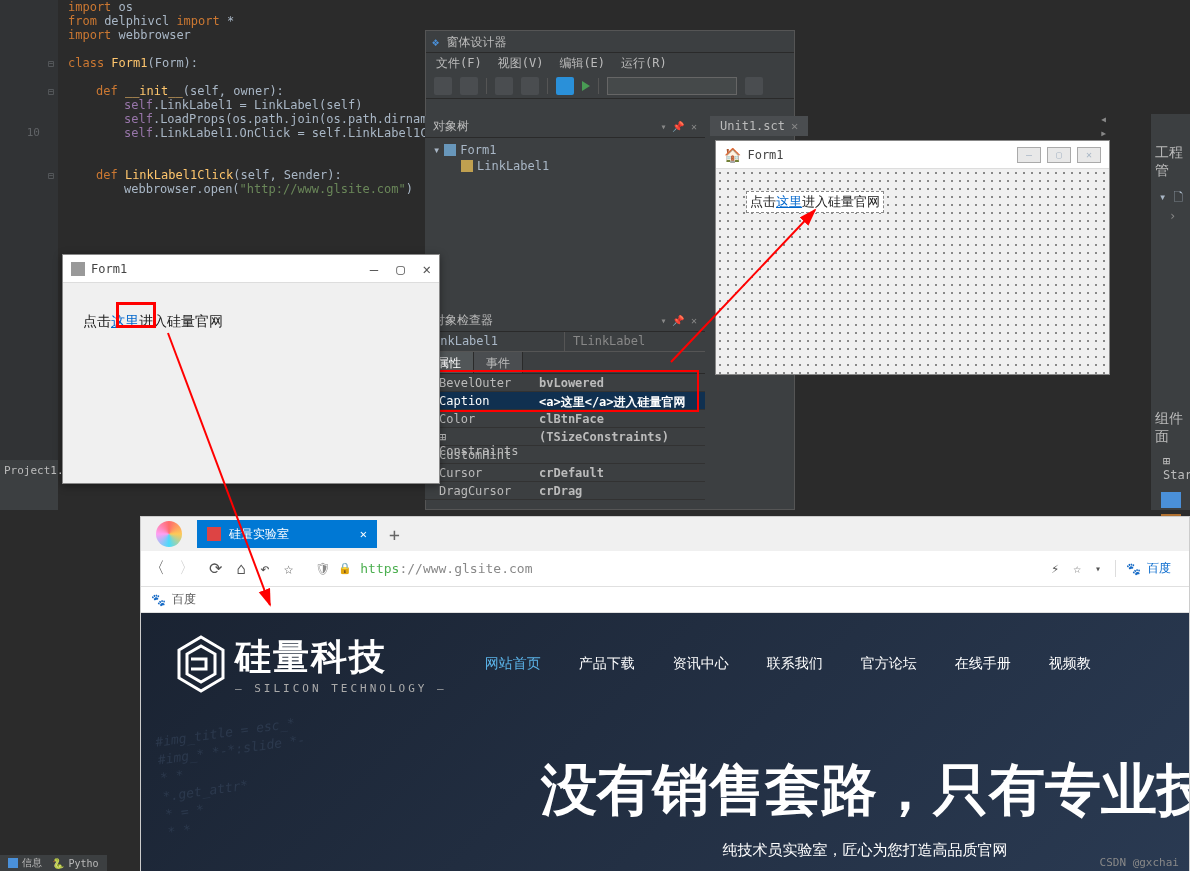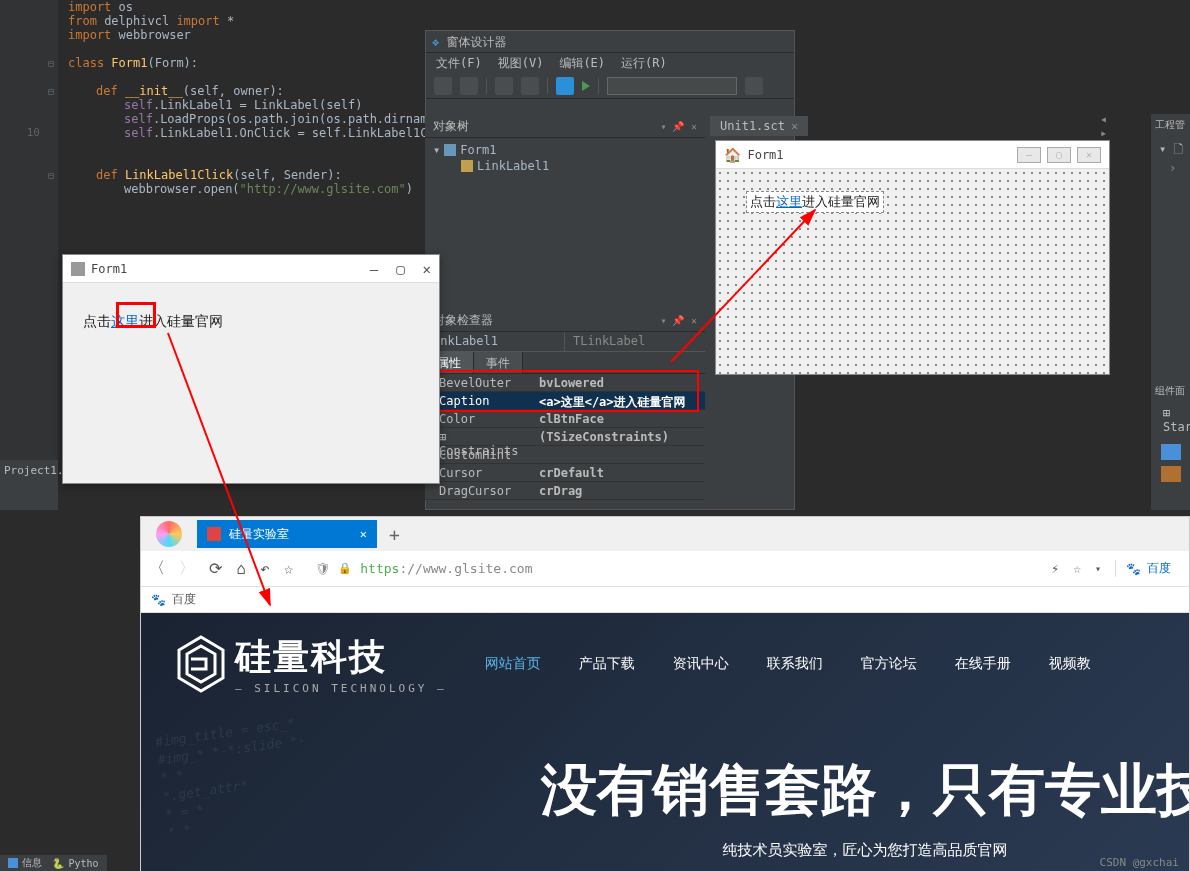--- a/index.html
+++ b/index.html
@@ -69,21 +69,21 @@
 
 .design-form { position: absolute; left: 715px; top: 140px; width: 395px; height: 235px; background: #f0f0f0; border: 1px solid #888; }
 .design-form .form-titlebar { background: #fff; }
 .design-body { background-image: radial-gradient(circle, #888 1px, transparent 1px); background-size: 8px 8px; height: calc(100% - 28px); padding: 22px 30px; }
 .design-link { background: #fff; border: 1px dashed #888; padding: 1px 3px; font-size: 13px; display: inline-block; color: #222; }
 .dwin-btns { display: flex; gap: 6px; }
 .dwin-btn { width: 24px; height: 16px; background: #e8e8e8; border: 1px solid #aaa; display: flex; align-items: center; justify-content: center; font-size: 10px; }
 
 
 .right-side { position: absolute; right: 0; top: 114px; width: 40px; height: 390px; background: #3c3f41; border-left: 1px solid #2a2a2a; }
-.rs-head { font-size: 10px; color: #bbb; padding: 4px; }
+.rs-head { font-size: 14px; color: #bbb; padding: 4px; margin-top: 26px; }
 .rs-item { padding: 4px; color: #bbb; margin-left: 8px; }
 .rs-icon { width: 20px; height: 16px; background: #4a90d9; margin: 6px auto; }
 
 
 .project-panel { position: absolute; left: 0; top: 460px; width: 58px; height: 50px; background: #3c3f41; }
 .project-label { padding: 4px; color: #bbb; font-size: 11px; }
 
 
 .browser { position: absolute; left: 140px; top: 516px; width: 1050px; height: 355px; background: #fff; border: 1px solid #ccc; }
 .br-tabbar { height: 34px; background: #f0f0f0; display: flex; align-items: center; }

